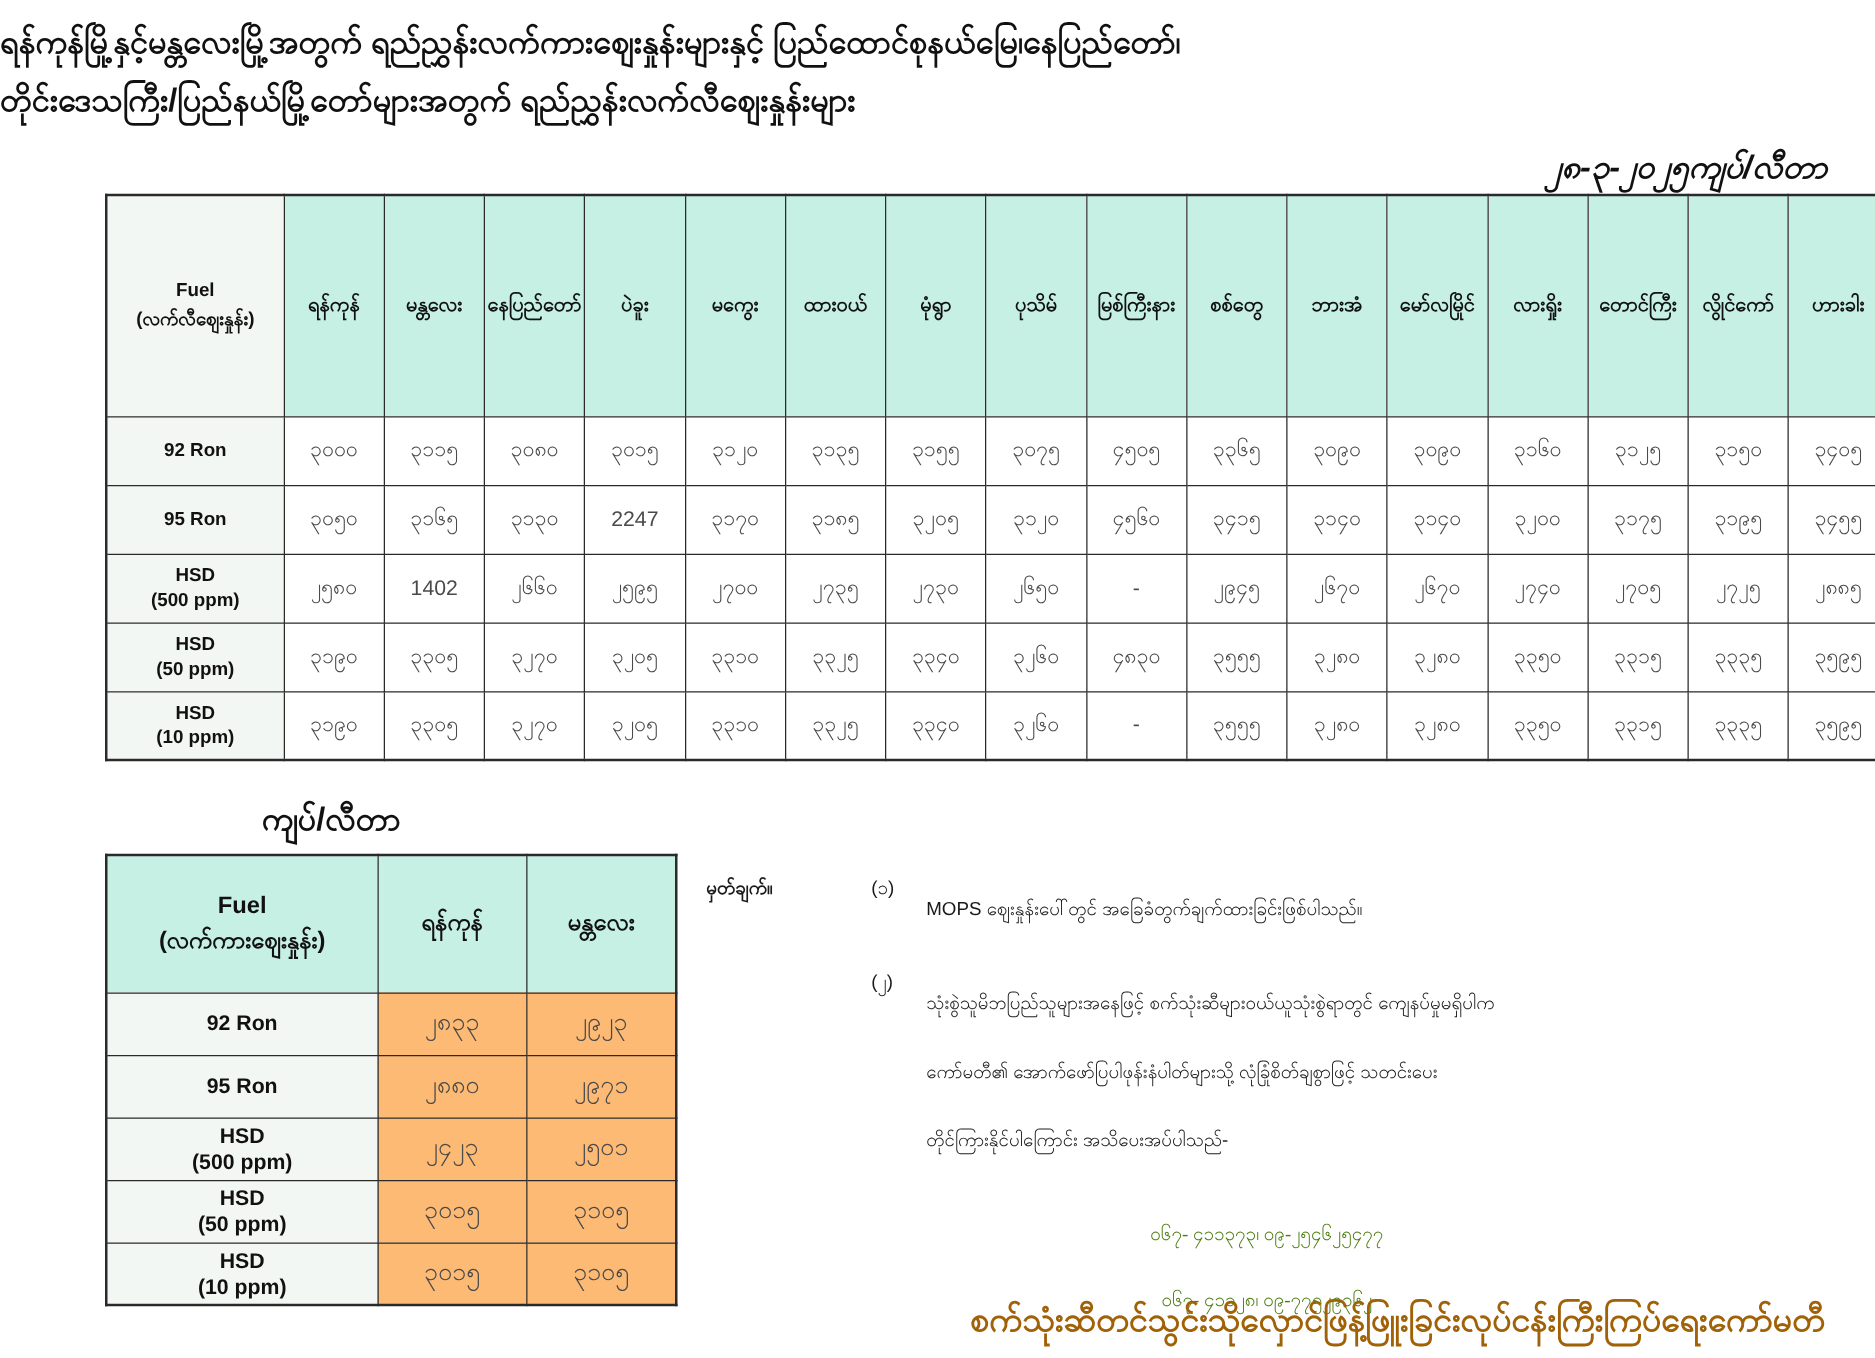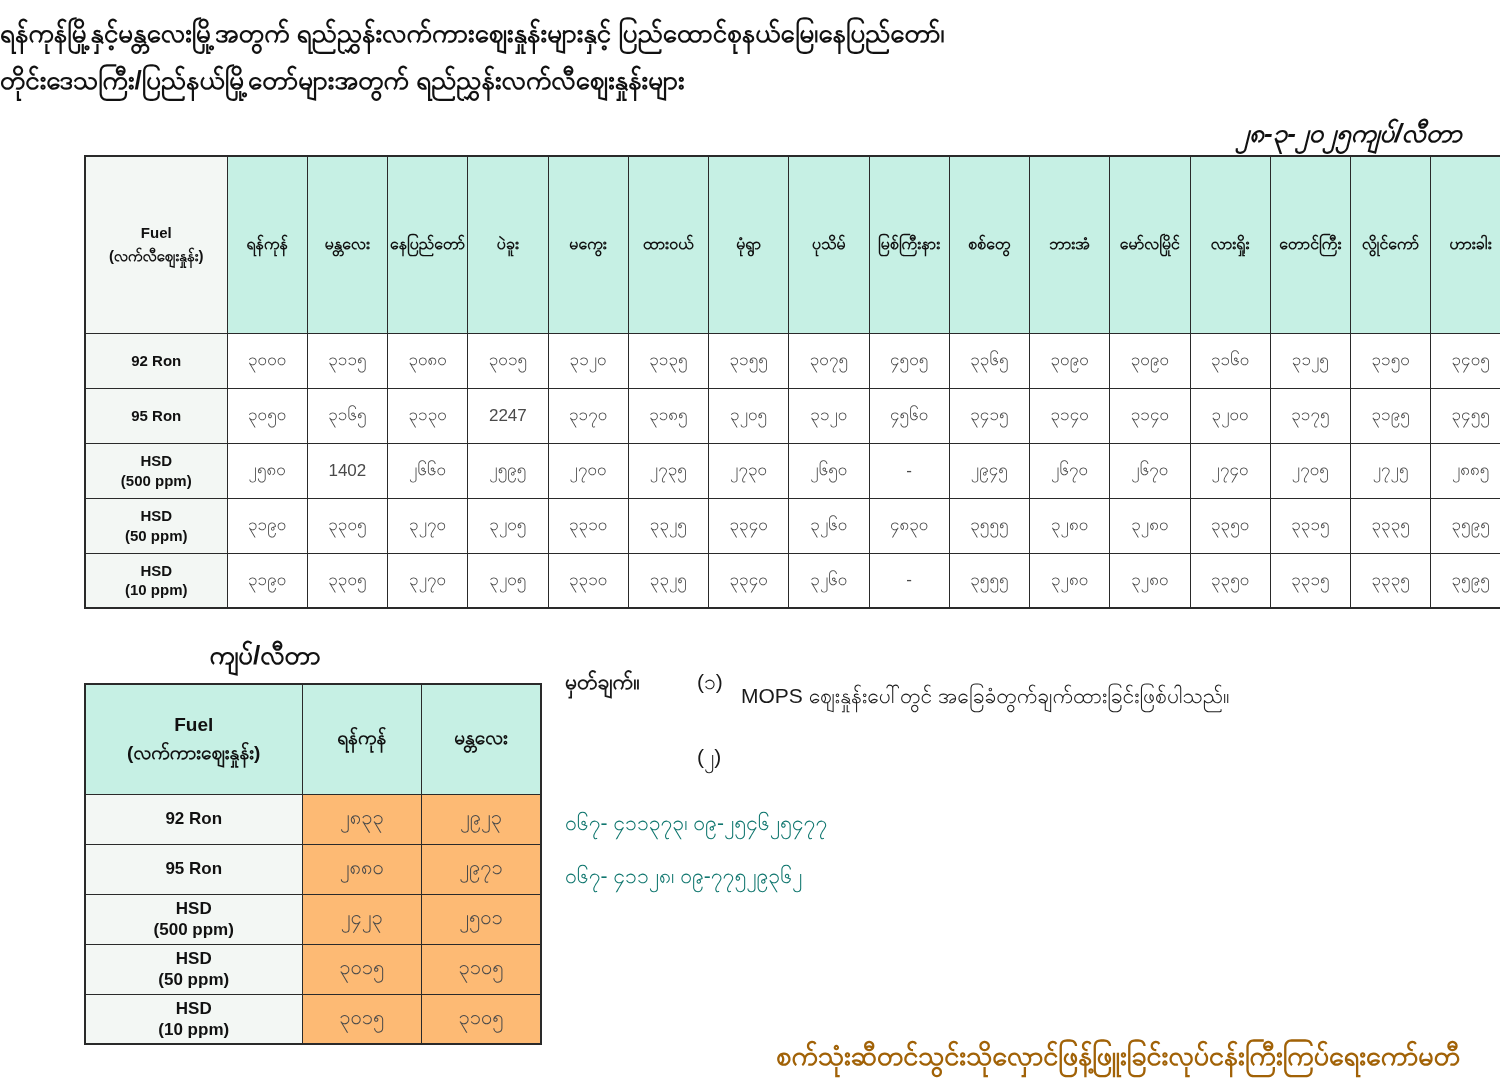--- a/index.html
+++ b/index.html
@@ -27,28 +27,28 @@
   table.small { position:absolute; left:36px; top:683px; width:458px; border:2px solid var(--border); }
   .small th, .small td { border:1px solid var(--border); text-align:center; vertical-align:middle; padding:0; }
   .small thead th { background:var(--mint); font-weight:bold; font-size:19px; height:110px; }
   .small thead th.fuelhead { background:var(--mint); }
   .small tbody td { height:50px; font-size:20px; color:var(--numcolor); background:#fdba74; }
   .small tbody td.rowlabel { background:var(--lightcol); color:#111; font-weight:bold; font-size:17px; line-height:1.25; }
   .small col.fuel-col { width:217px; }
 
   .fuelhead div { line-height:1.5; }
 
-  .notes { position:absolute; left:565px; top:668px; width:897px; font-size:21px; color:#1a1a1a; }
+  .notes { position:absolute; left:565px; top:700px; width:897px; font-size:15px; color:#1a1a1a; }
   .note-row { display:flex; align-items:flex-start; }
   .note-heading { width:132px; font-weight:bold; flex:0 0 auto; }
   .note-num { width:44px; flex:0 0 auto; }
   .note-text { flex:1; line-height:55px; }
   .note-row + .note-row { margin-top:20px; }
   .note-row .note-text div { line-height:55px; }
-  .phones { text-align:left; margin-top:22px; line-height:53px; color:#0f766e; }
+  .phones { text-align:center; margin-top:22px; line-height:53px; color:#4d7c0f;font-family:Liberation Serif, serif; }
   .footer-line { position:absolute; right:40px; top:1038px; font-weight:bold; font-size:27px; color:#a16207; }
 </style>
 </head>
 <body>
 
 <div class="title-block">
   <div>ရန်ကုန်မြို့နှင့်မန္တလေးမြို့အတွက် ရည်ညွှန်းလက်ကားဈေးနှုန်းများနှင့် ပြည်ထောင်စုနယ်မြေ၊နေပြည်တော်၊</div>
   <div>တိုင်းဒေသကြီး/ပြည်နယ်မြို့တော်များအတွက် ရည်ညွှန်းလက်လီဈေးနှုန်းများ</div>
 </div>
 
@@ -275,20 +275,25 @@
 
 <div class="notes">
   <div class="note-row">
     <div class="note-heading">မှတ်ချက်။</div>
     <div class="note-num">(၁)</div>
     <div class="note-text">MOPS ဈေးနှုန်းပေါ်တွင် အခြေခံတွက်ချက်ထားခြင်းဖြစ်ပါသည်။</div>
   </div>
   <div class="note-row">
     <div class="note-heading"></div>
     <div class="note-num">(၂)</div>
+    <div class="note-text">
+      <div>သုံးစွဲသူမိဘပြည်သူများအနေဖြင့် စက်သုံးဆီများဝယ်ယူသုံးစွဲရာတွင် ကျေနပ်မှုမရှိပါက</div>
+      <div>ကော်မတီ၏ အောက်ဖော်ပြပါဖုန်းနံပါတ်များသို့ လုံခြုံစိတ်ချစွာဖြင့် သတင်းပေး</div>
+      <div>တိုင်ကြားနိုင်ပါကြောင်း အသိပေးအပ်ပါသည်-</div>
+    </div>
   </div>
   <div class="phones">
     <div>၀၆၇- ၄၁၁၃၇၃၊ ၀၉-၂၅၄၆၂၅၄၇၇</div>
     <div>၀၆၇- ၄၁၁၂၈၊ ၀၉-၇၇၅၂၉၃၆၂</div>
   </div>
 </div>
 
 <div class="footer-line">စက်သုံးဆီတင်သွင်းသိုလှောင်ဖြန့်ဖြူးခြင်းလုပ်ငန်းကြီးကြပ်ရေးကော်မတီ</div>
 
 </body></html>

